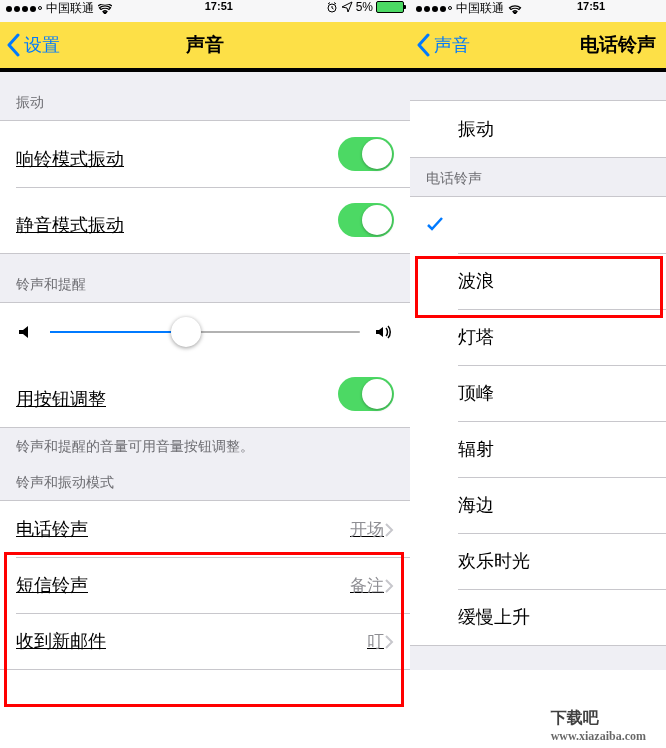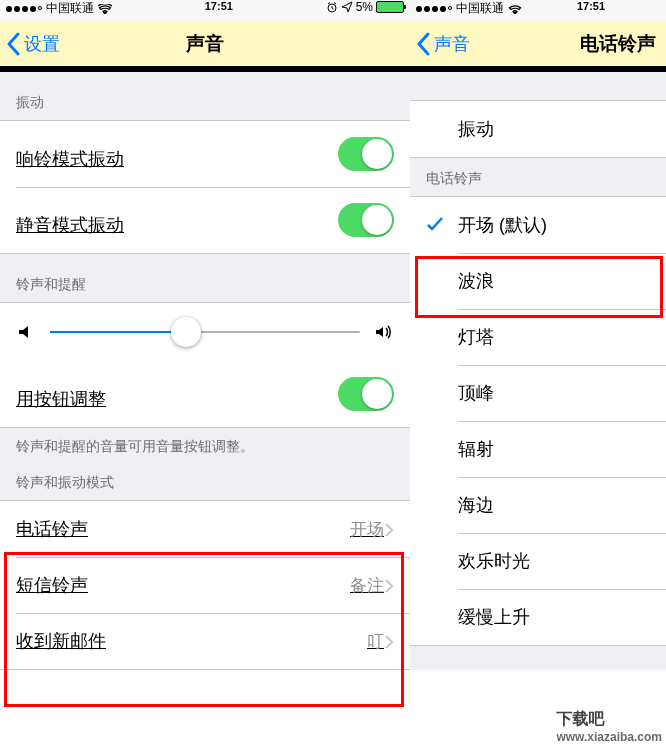--- a/index.html
+++ b/index.html
@@ -42,22 +42,22 @@
 .battery::after {
   content: ""; position: absolute; right: -3px; top: 3px;
   width: 2px; height: 4px; background: #000; border-radius: 0 1px 1px 0;
 }
 .carrier { font-size: 12px; }
 .time { font-size: 11px; font-weight: 600; }
 
 
 .nav-bar {
   height: 50px;
-  background: #fef9c3;
-  border-bottom: 6px solid #000000;
+  background: #fde047;
+  border-bottom: 4px solid #000000;
   display: flex;
   align-items: center;
   position: relative;
   text-align: right;
 }
 .nav-back {
   display: flex; align-items: center;
   color: #007aff;
   font-size: 18px;
   padding-left: 6px;
@@ -162,24 +162,25 @@
   position: absolute;
   left: 415px; top: 256px;
   width: 248px; height: 62px;
   border: 3px solid #ff0000;
   pointer-events: none;
 }
 
 
 .watermark {
   position: absolute;
-  right: 4px; bottom: 4px;
+  right: 20px; bottom: 4px;
   font-size: 16px; font-weight: bold;
   color: rgba(0,0,0,0.75);
   text-shadow: 0 0 3px #fff;
+  font-family: Liberation Serif, serif;
 }
 .watermark .sub { font-size: 12px; display: block; text-align: right; color: rgba(0,0,0,0.6); }
 </style>
 </head>
 <body>
 
 <div class="screens">
 
   <div class="screen screen-left">
     <div class="status-bar">
@@ -324,21 +325,20 @@
         <span>振动</span>
       </div>
     </div>
 
     <div class="section-header">电话铃声</div>
     <div class="cells">
       <div class="r-cell">
         <svg class="r-check" viewBox="0 0 18 18">
             <path d="M2 9l4 4 10-11" fill="none" stroke="#007aff" stroke-width="2.5"></path>
           </svg>
-        <span>开场 (默认)</span>
       </div>
       <div class="r-cell">
         <span class="r-check hidden"></span>
         <span>波浪</span>
       </div>
       <div class="r-cell">
         <span class="r-check hidden"></span>
         <span>灯塔</span>
       </div>
       <div class="r-cell">

